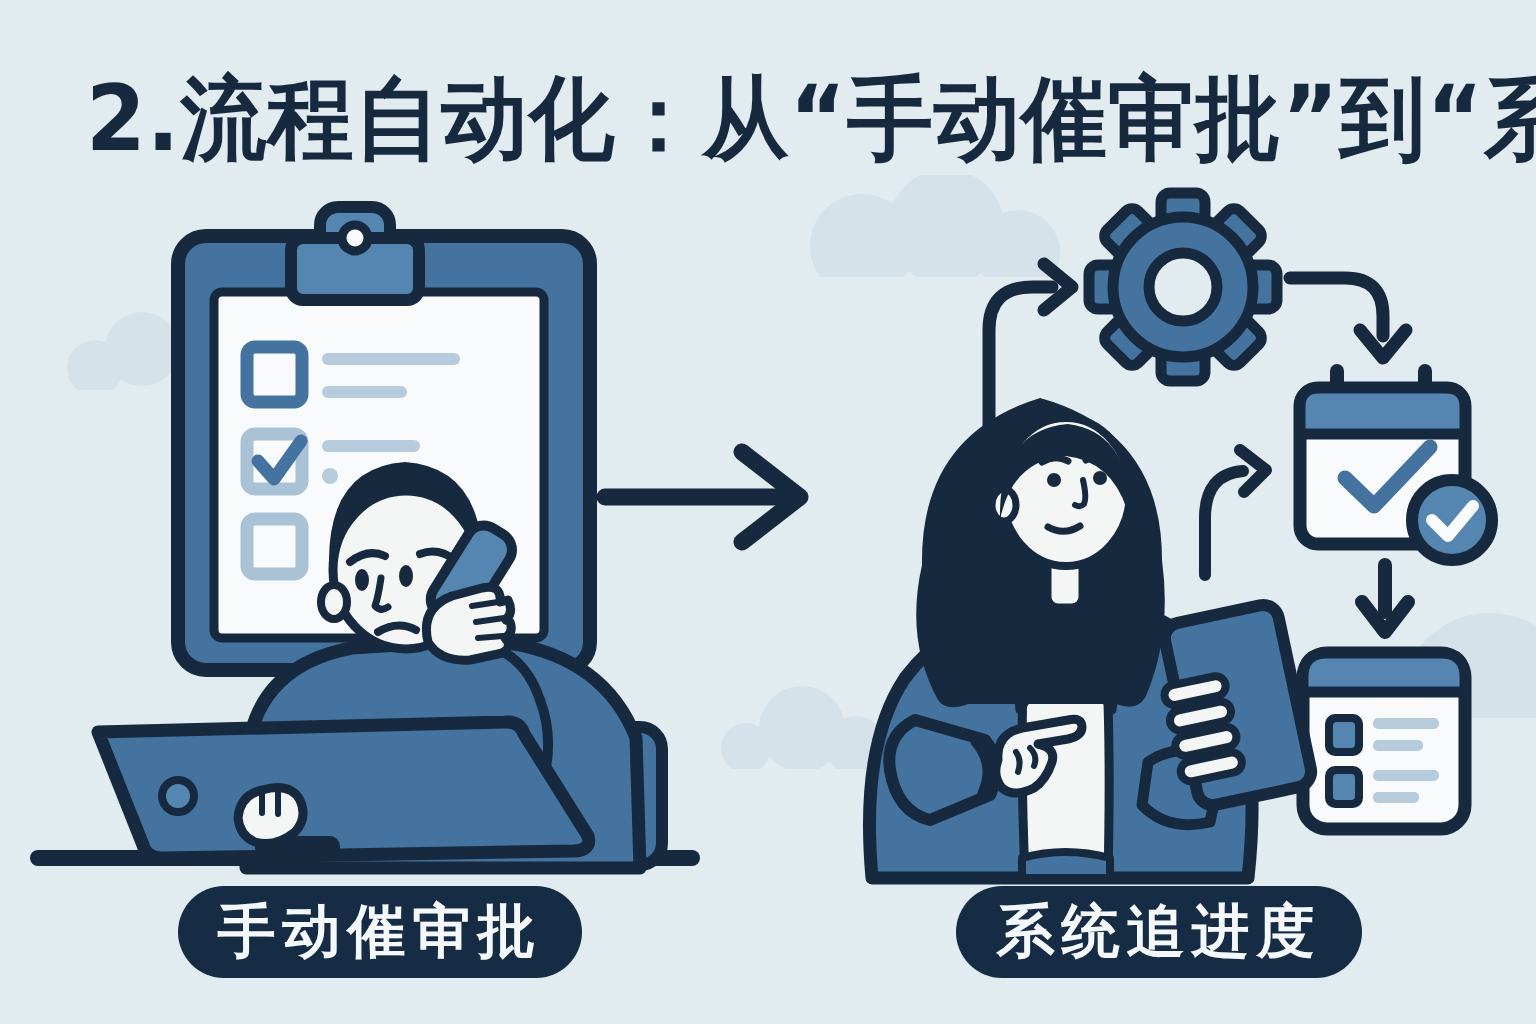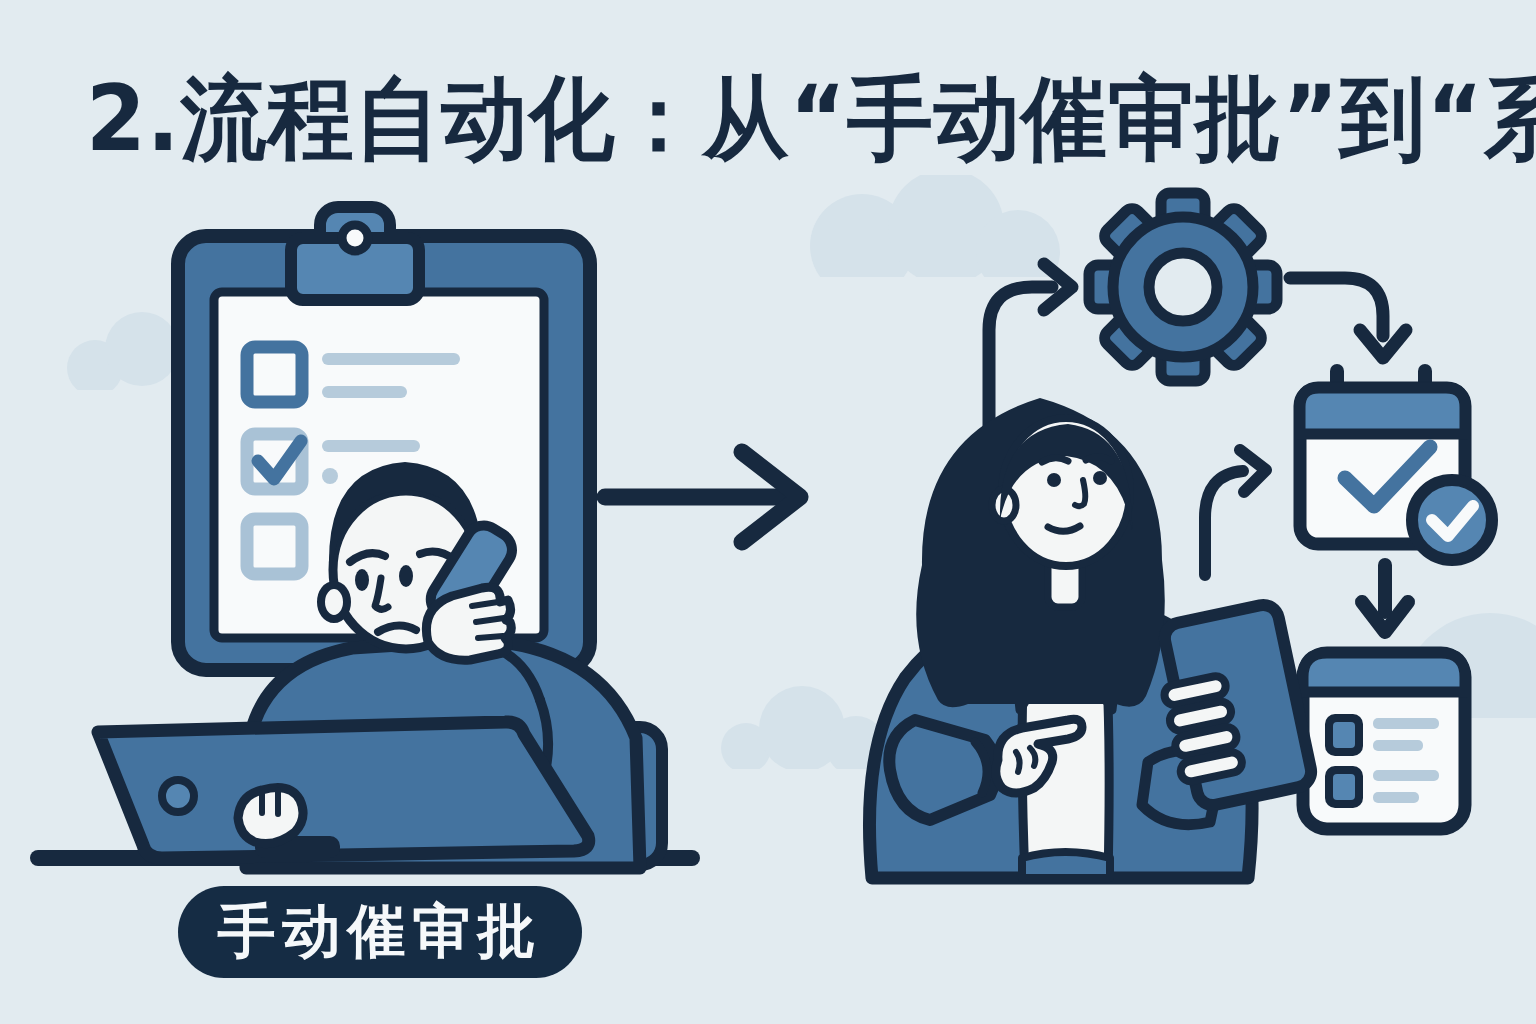--- a/index.html
+++ b/index.html
@@ -228,14 +228,17 @@
         <path class="f-none s-navy" d="M1240 450 L1266 470 L1244 492" stroke-width="12"></path>
       </g>
     </g>
   </svg>
 
   <div class="title">2.流程自动化：从“手动催审批”到“系统追度</div>
 
   <div class="pill pill-left">
     <span>手动催审批</span>
   </div>
+  <div class="pill pill-right">
+    <span>系统追进度</span>
+  </div>
 
 </div>
 
 </body></html>

